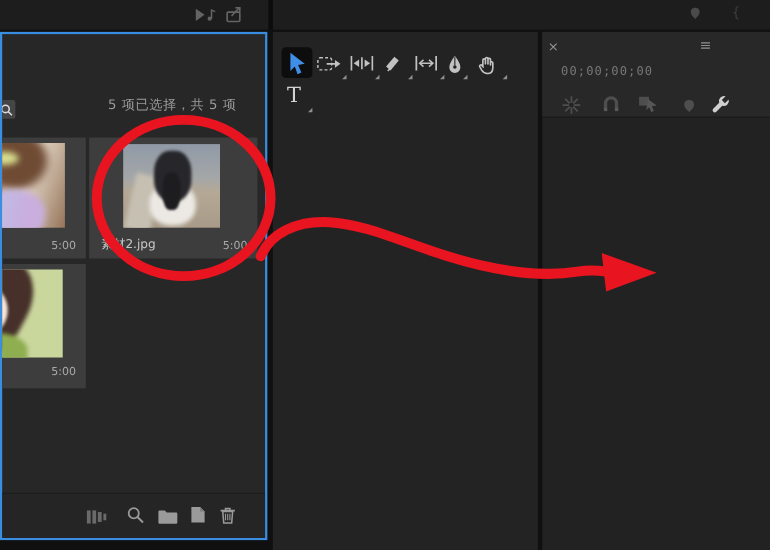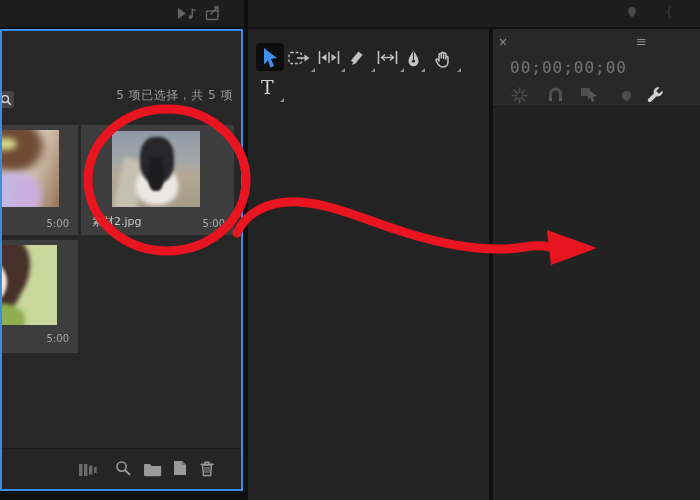--- a/index.html
+++ b/index.html
@@ -10,21 +10,21 @@
   
   .top-strip{left:0;top:0;width:700px;height:27px;background:#1d1d1d;}
   .ts-seam{left:244px;top:0;width:4px;height:27px;background:#0c0c0c;}
   .tsicon{color:#646464;}
 
   
   .project-panel{left:0;top:29px;width:243px;height:462px;background:#272727;
                  border:2px solid #3a8ee2;box-sizing:border-box;overflow:hidden;}
   .search-badge{left:-10px;top:60px;width:22px;height:17px;background:#454545;border-radius:2px;
                 display:flex;align-items:center;justify-content:flex-end;padding-right:2px;box-sizing:border-box;}
-  .status-text{top:56px;right:8px;font-size:12px;color:#9b9b9b;letter-spacing:.5px;}
+  .status-text{top:56px;right:26px;font-size:12px;color:#9b9b9b;letter-spacing:.5px;}
   .tile{background:#3d3d3d;overflow:hidden;}
   .tile .thumb{position:absolute;overflow:hidden;}
   .blob{position:absolute;}
   .tname{position:absolute;left:11px;bottom:6px;font-size:11px;color:#c8c8c8;max-width:90px;
          white-space:nowrap;overflow:hidden;}
   .tdur{position:absolute;right:9px;bottom:6px;font-size:10px;color:#a9a9a9;}
   .pp-toolbar{left:0;right:0;bottom:0;height:40px;border-top:1px solid #1e1e1e;background:#252525;}
   .ppt-icon{position:absolute;top:11px;color:#9a9a9a;}
 
   
@@ -37,21 +37,21 @@
   .type-tool{left:13px;top:47px;width:20px;height:22px;font-family:"DejaVu Serif",serif;
              font-size:19px;color:#d2d2d2;line-height:22px;}
 
   
   .timeline-panel{left:493px;top:29px;width:207px;height:471px;background:#222222;}
   .tl-header{position:absolute;left:0;top:0;width:207px;height:77px;background:#282828;
              border-bottom:1px solid #181818;}
   .tl-close{left:5px;top:7px;font-size:12px;color:#8f8f8f;line-height:12px;}
   .tl-title{left:22px;top:6px;font-size:12px;color:#c9c9c9;letter-spacing:1px;}
   .tl-menu{left:143px;top:5px;font-size:13px;color:#8f8f8f;}
-  .tl-timecode{left:17px;top:29px;font-family:"DejaVu Sans Mono",monospace;font-size:16px;
+  .tl-timecode{left:17px;top:29px;font-family:"DejaVu Sans Mono",monospace;font-size:11px;
                color:#767676;letter-spacing:1px;}
   .tl-icon{position:absolute;top:57px;}
 
   
   .annotation{left:0;top:0;z-index:10;pointer-events:none;}
 </style>
 </head>
 <body>
 
 <div class="screen">

